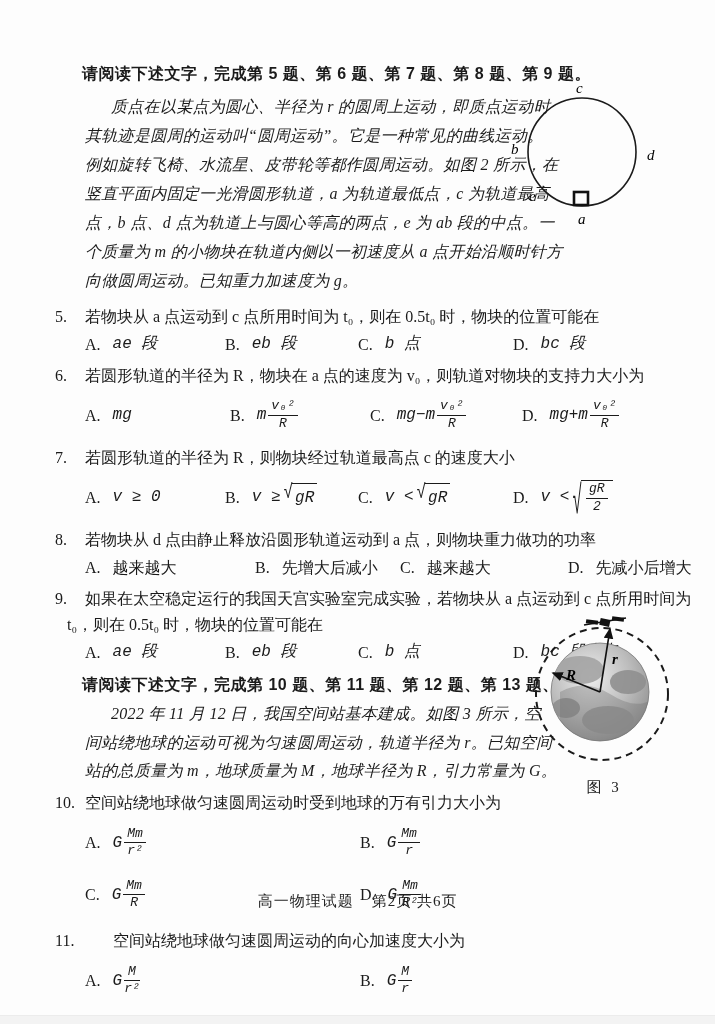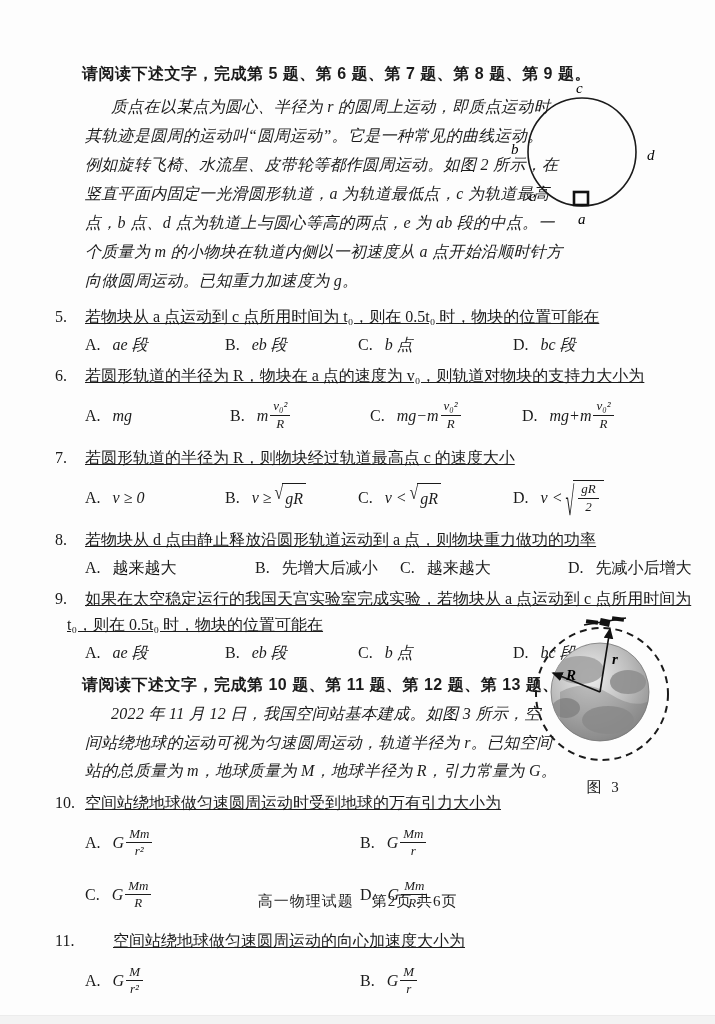--- a/index.html
+++ b/index.html
@@ -28,35 +28,35 @@
   }
   .para{
     margin-left:85px;width:418px;
     font-style:italic;line-height:29px;
     letter-spacing:0.3px;
   }
   .para .pline{white-space:nowrap;}
   .para .pline.ind{padding-left:26px;}
   .q{display:flex;margin-left:55px;margin-right:22px;margin-top:5px;line-height:26px;}
   .qnum{width:30px;flex:0 0 30px;}
-  .qstem{flex:1;margin-left:-18px;text-indent:18px;text-decoration:underline;}
+  .qstem{flex:1;margin-left:-18px;text-indent:18px;}
   .row4{display:flex;margin-left:85px;margin-right:20px;line-height:27px;margin-top:1px;}
   .row4 .cell{display:flex;align-items:center;}
   .row4.w1 .cell:nth-child(1){width:140px;}
   .row4.w1 .cell:nth-child(2){width:133px;}
   .row4.w1 .cell:nth-child(3){width:155px;}
   .row4.w2 .cell:nth-child(1){width:145px;}
   .row4.w2 .cell:nth-child(2){width:140px;}
   .row4.w2 .cell:nth-child(3){width:152px;}
   .row4.w3 .cell:nth-child(1){width:170px;}
   .row4.w3 .cell:nth-child(2){width:145px;}
   .row4.w3 .cell:nth-child(3){width:168px;}
   .row4.tall{height:50px;}
   .ok{margin-right:12px;}
-  .math{font-style:italic;}
+  .math{font-style:italic;font-family:Liberation Mono, monospace;}
   .frac{display:inline-block;vertical-align:middle;text-align:center;line-height:1.1;font-size:13px;margin:0 2px;}
   .frac .fn{display:block;border-bottom:1.3px solid #1b1b1b;padding:0 3px 1px;}
   .frac .fd{display:block;padding-top:1px;}
   .sqrt{display:inline-flex;align-items:flex-start;margin-left:3px;}
   .sqrt .sg{font-style:normal;line-height:1;margin-right:-1px;transform:scaleY(1.25);transform-origin:top;}
   .sqrt .sb{border-top:1.4px solid #1b1b1b;padding:1px 3px 0;}
   .sqrt.tall .sg{transform:scaleY(2.5) translateY(1px);transform-origin:top;}
   .optgrid{display:grid;grid-template-columns:275px 1fr;row-gap:6px;margin-left:85px;margin-top:4px;}
   .optgrid .cell{display:flex;align-items:center;height:46px;}
   .fig{position:absolute;text-align:center;}

